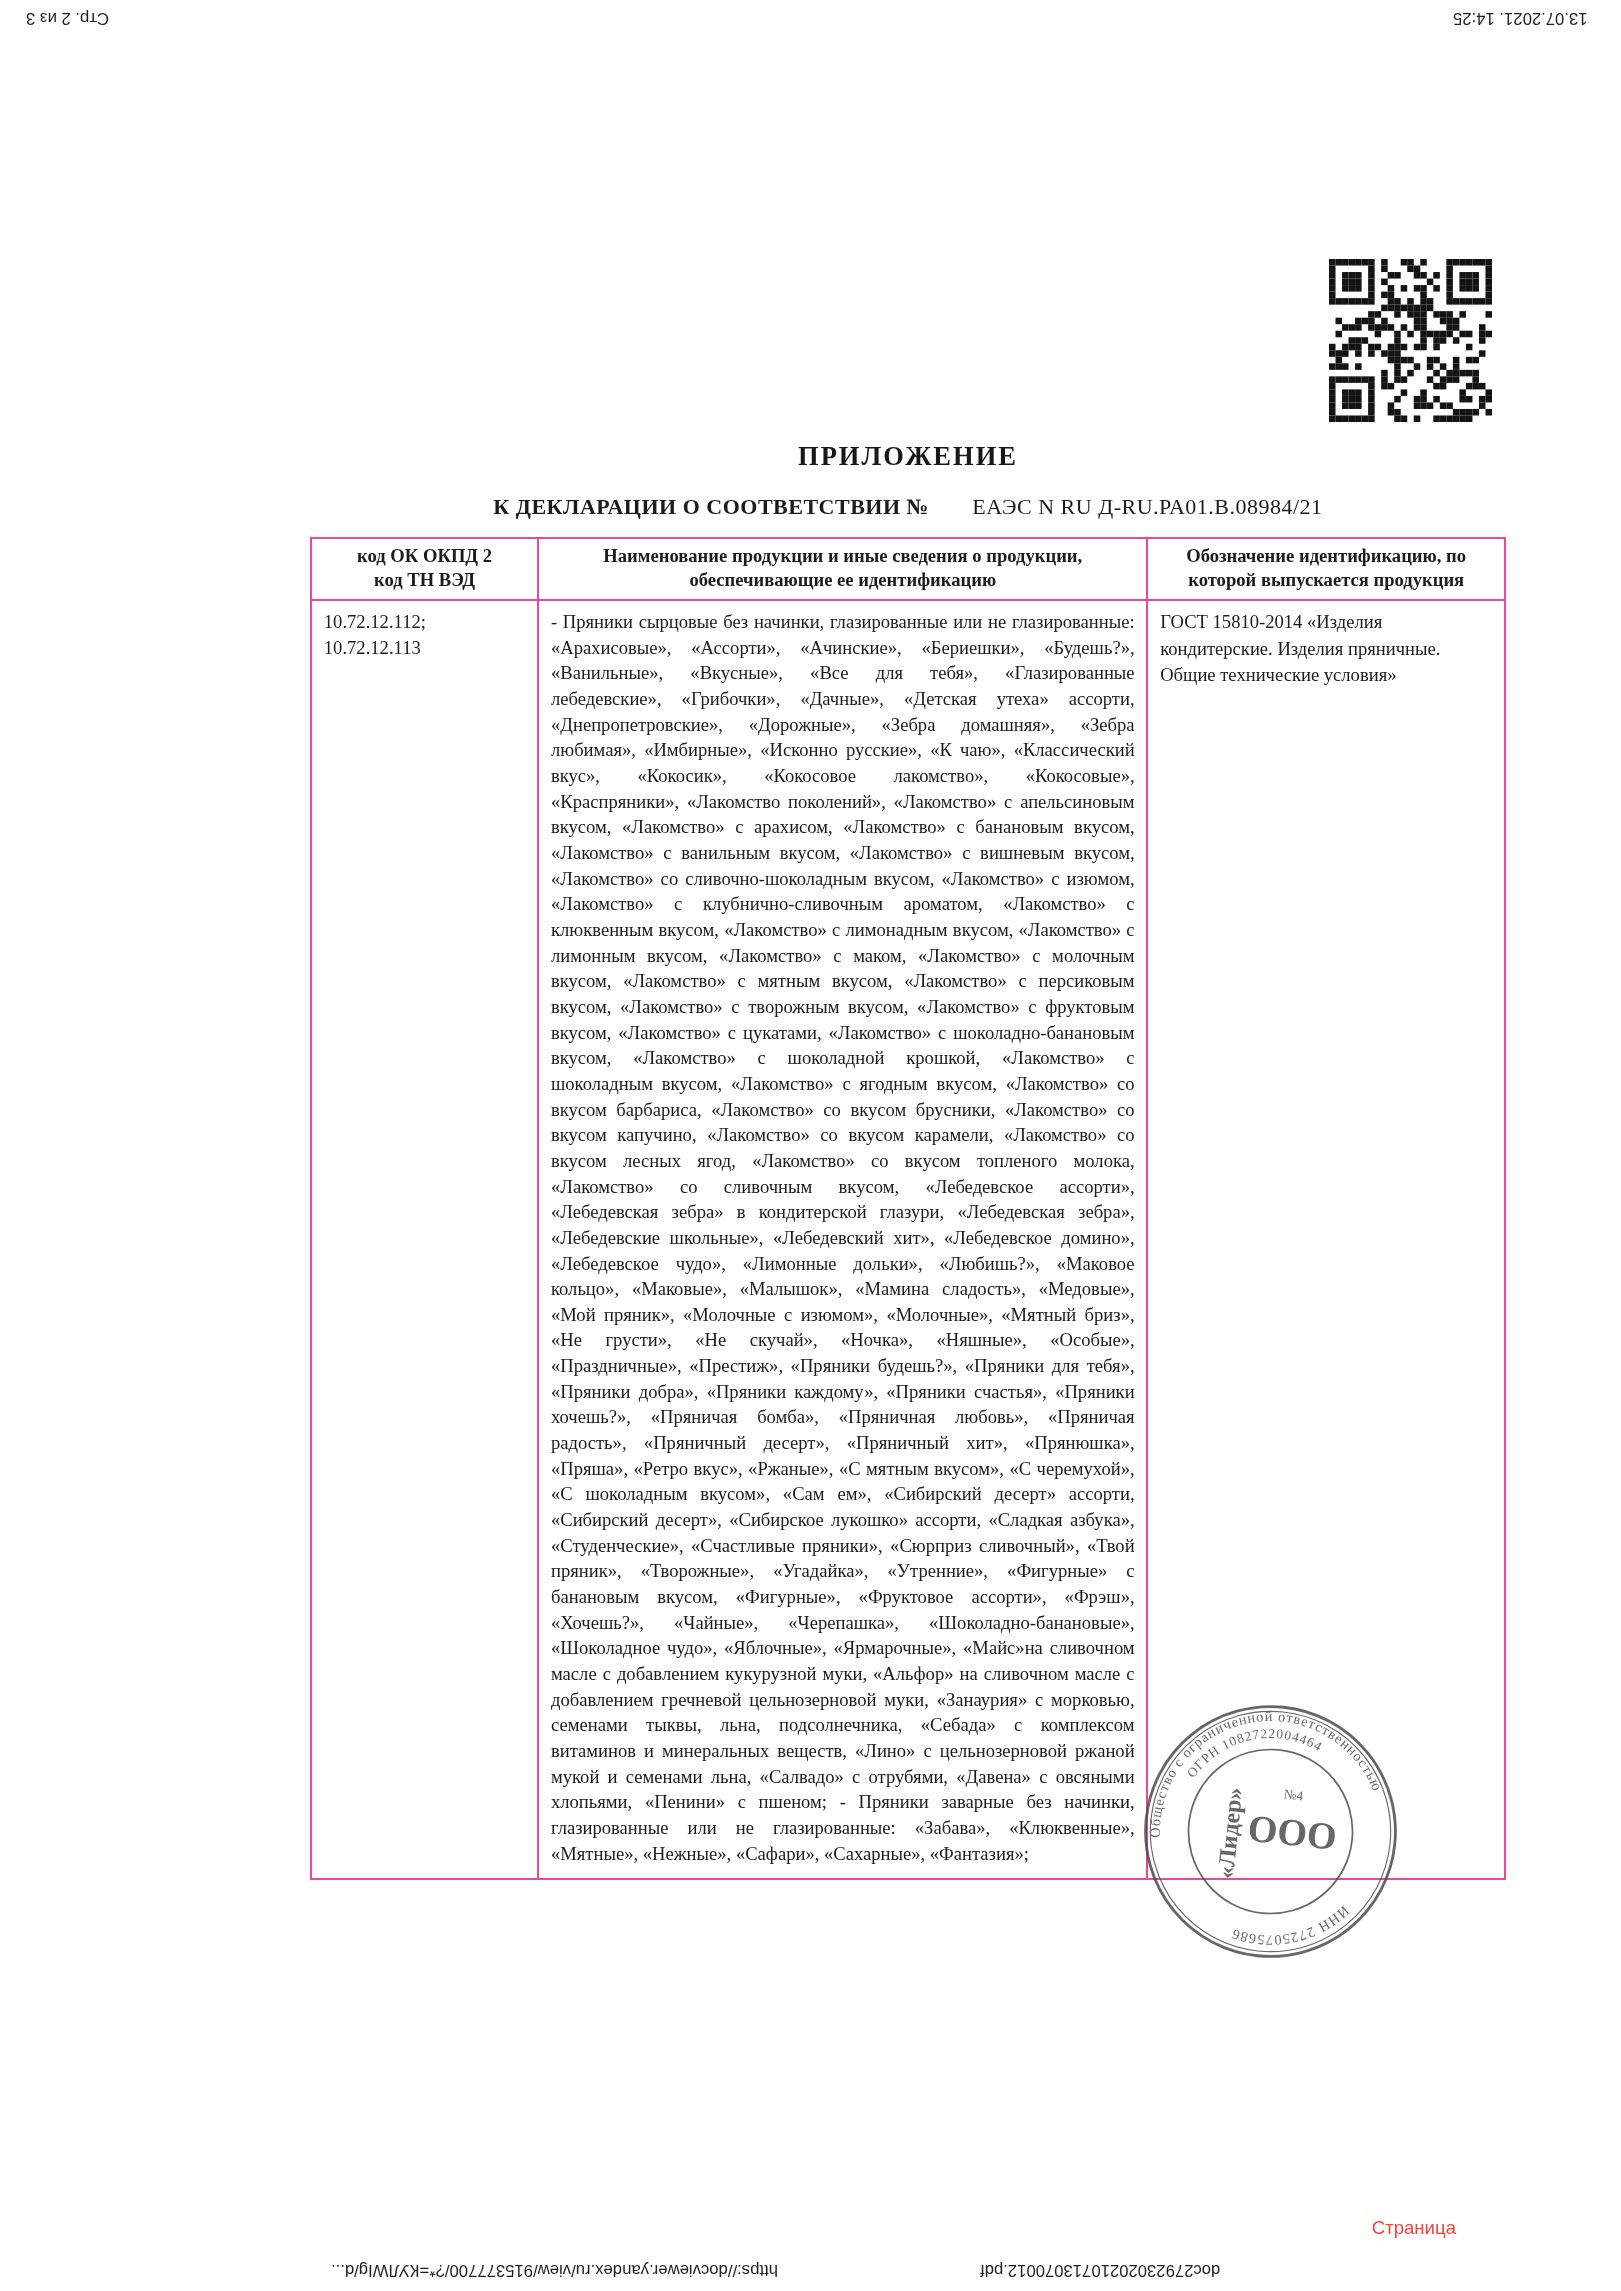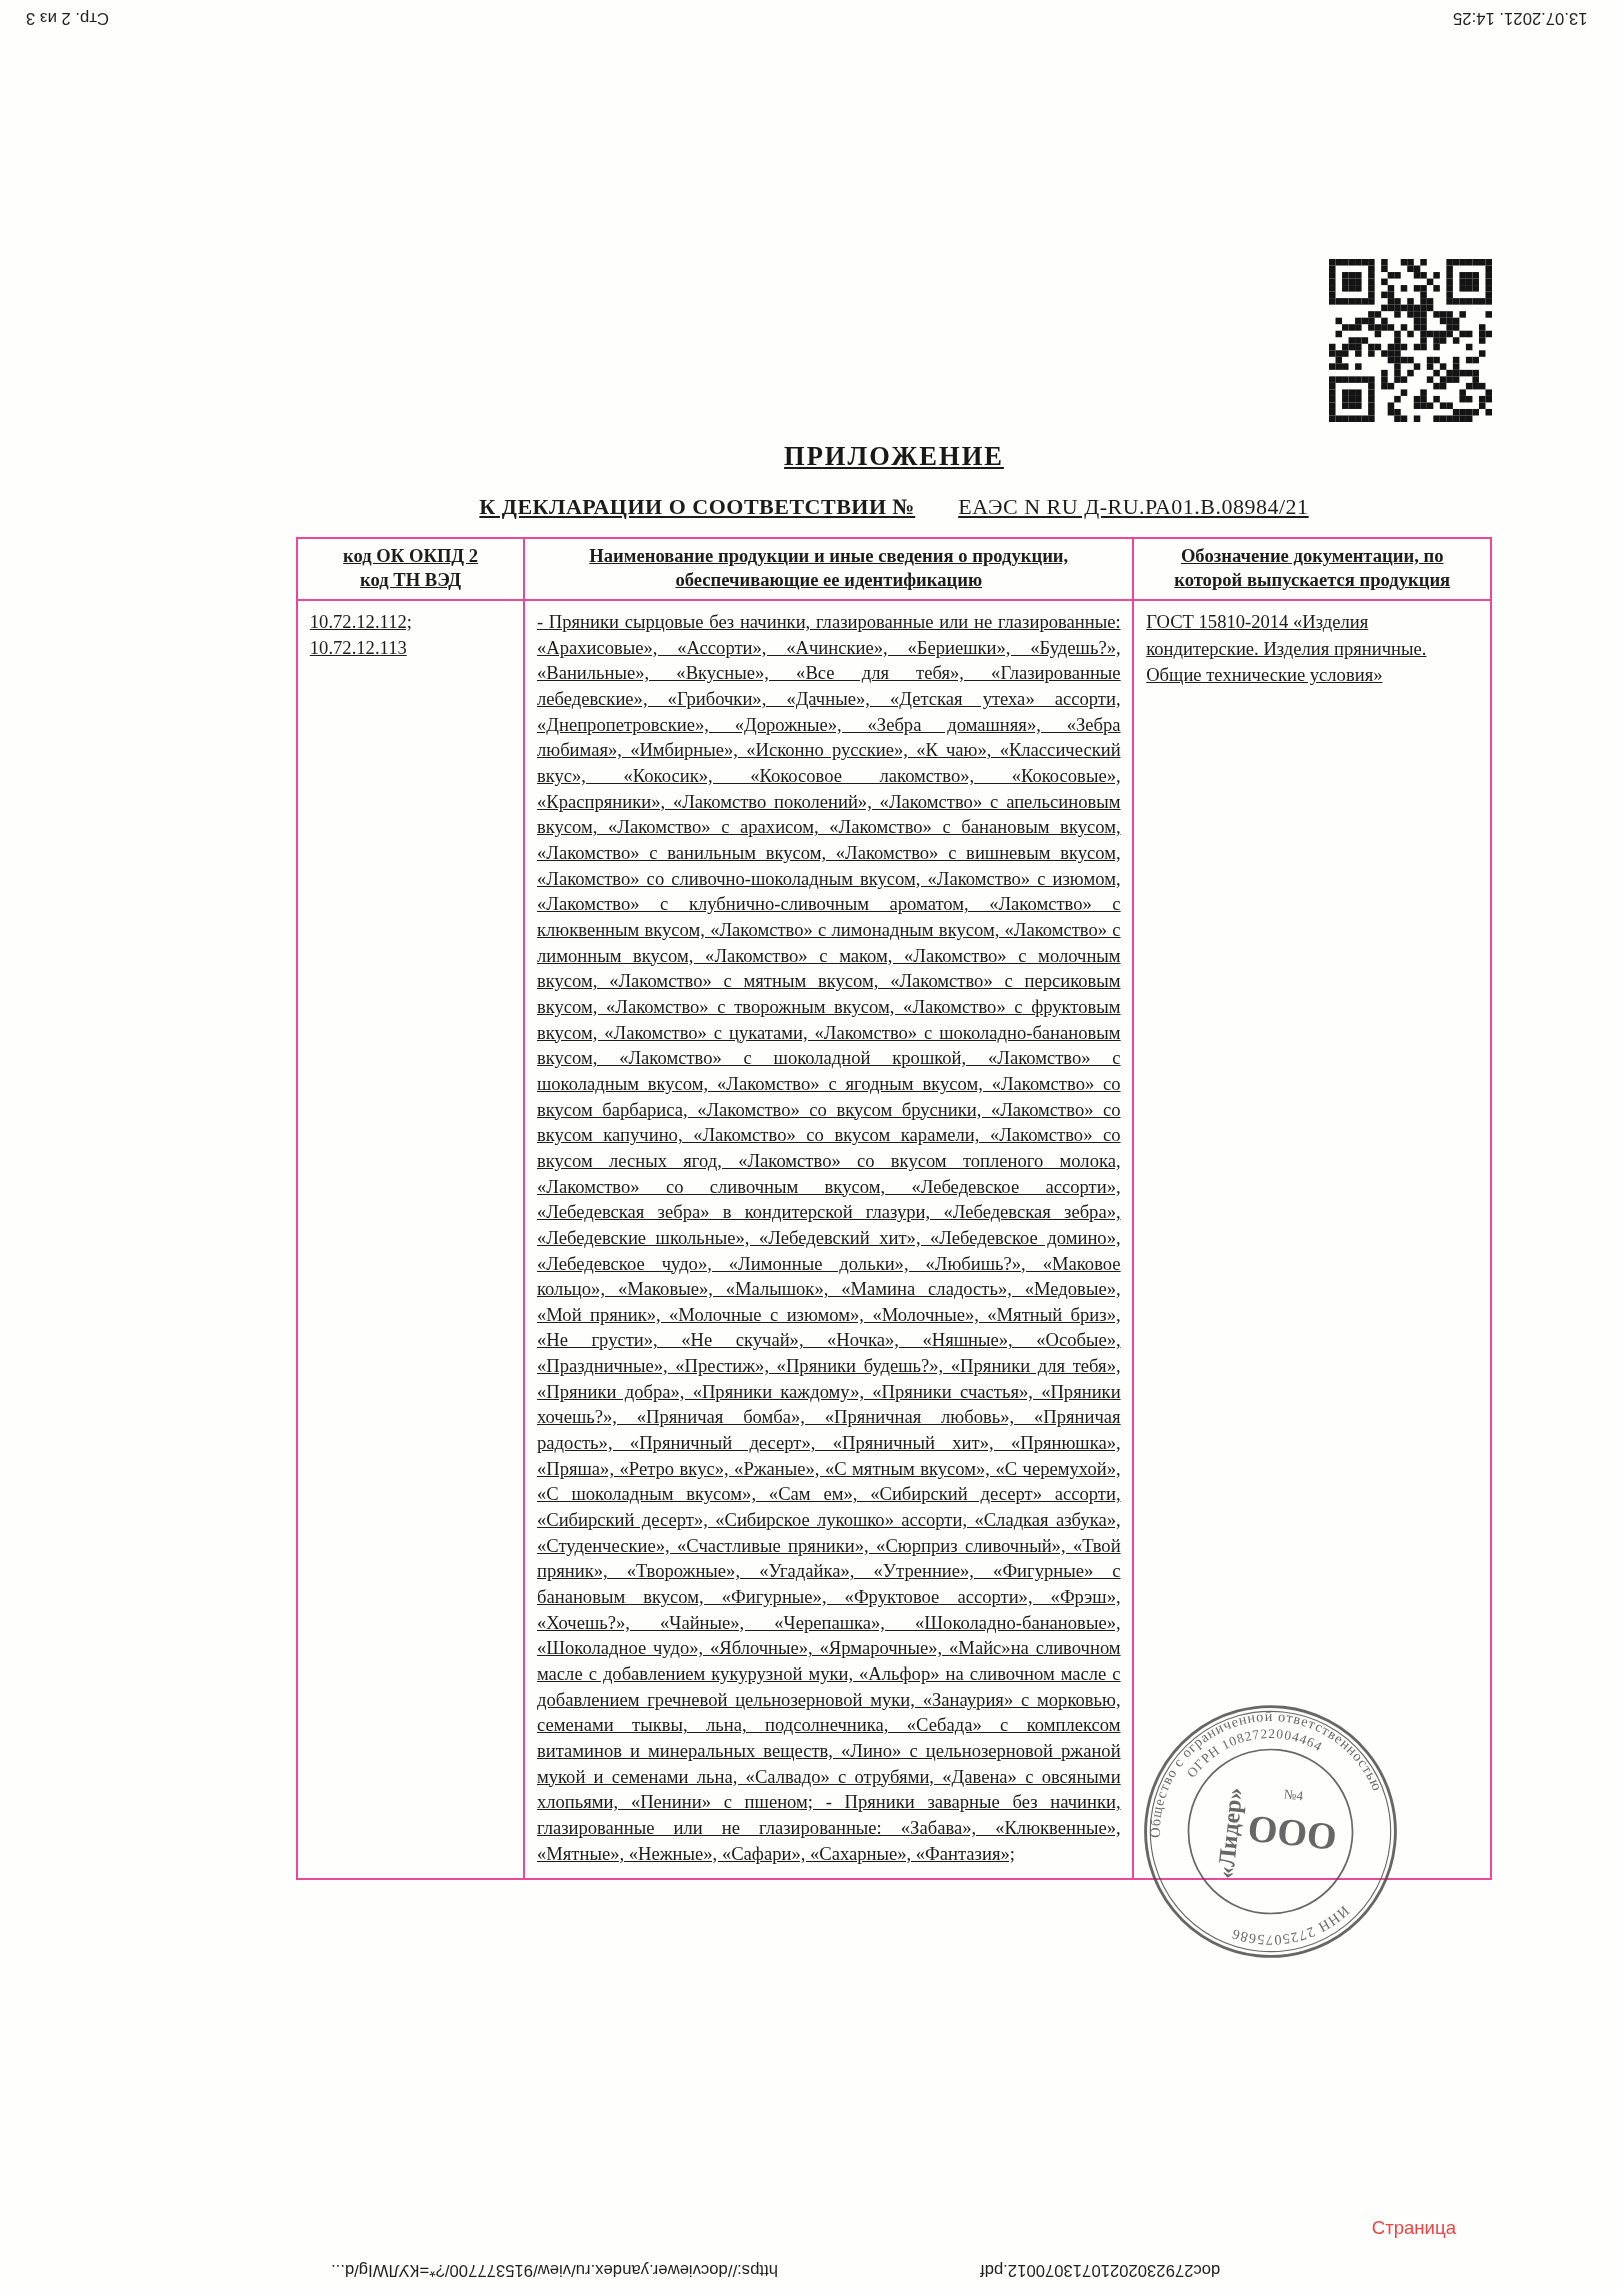--- a/index.html
+++ b/index.html
@@ -29,21 +29,21 @@
     position:absolute; bottom:53px; right:165px;
     font-family:"Liberation Sans","DejaVu Sans",sans-serif;
     font-size:18.6px; color:#ef4444;
   }
 
   
   .qr { position:absolute; top:259px; left:1329px; width:163px; height:163px; }
   .qr svg { width:100%; height:100%; display:block; }
 
   
-  .content { position:absolute; left:296px; top:441px; width:1196px;text-decoration:underline; }
+  .content { position:absolute; left:310px; top:441px; width:1196px; }
   .title {
     text-align:center; font-size:26.5px; font-weight:bold;
     letter-spacing:2px; color:#181818;
   }
   .decl {
     margin-top:21.6px; display:flex; justify-content:center;
     gap:43px; font-size:22px;
   }
   .decl .lbl { font-weight:bold; letter-spacing:0.5px; }
   .decl .num { font-weight:normal; letter-spacing:0.5px; }
@@ -404,21 +404,21 @@
         <tr>
           <th>
             <div>код ОК ОКПД 2</div>
             <div>код ТН ВЭД</div>
           </th>
           <th>
             <div>Наименование продукции и иные сведения о продукции,</div>
             <div>обеспечивающие ее идентификацию</div>
           </th>
           <th>
-            <div>Обозначение документации, по</div>
+            <div>Обозначение идентификацию, по</div>
             <div>которой выпускается продукция</div>
           </th>
         </tr>
       </thead>
       <tbody>
         <tr>
           <td class="cell-codes">
             <div>10.72.12.112;</div>
             <div>10.72.12.113</div>
           </td>

